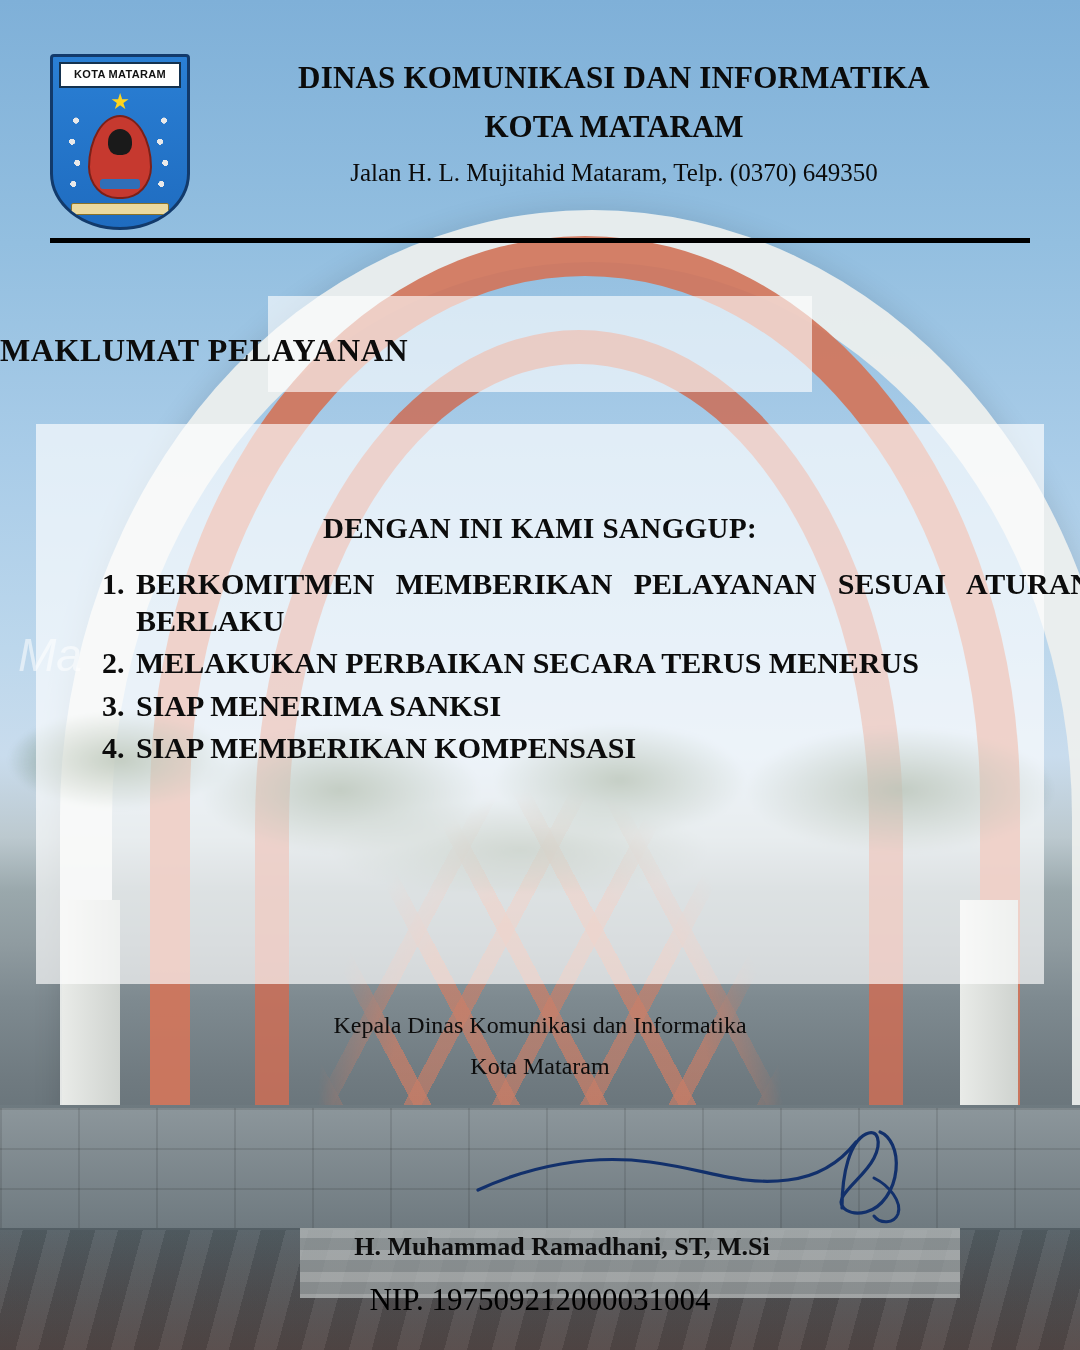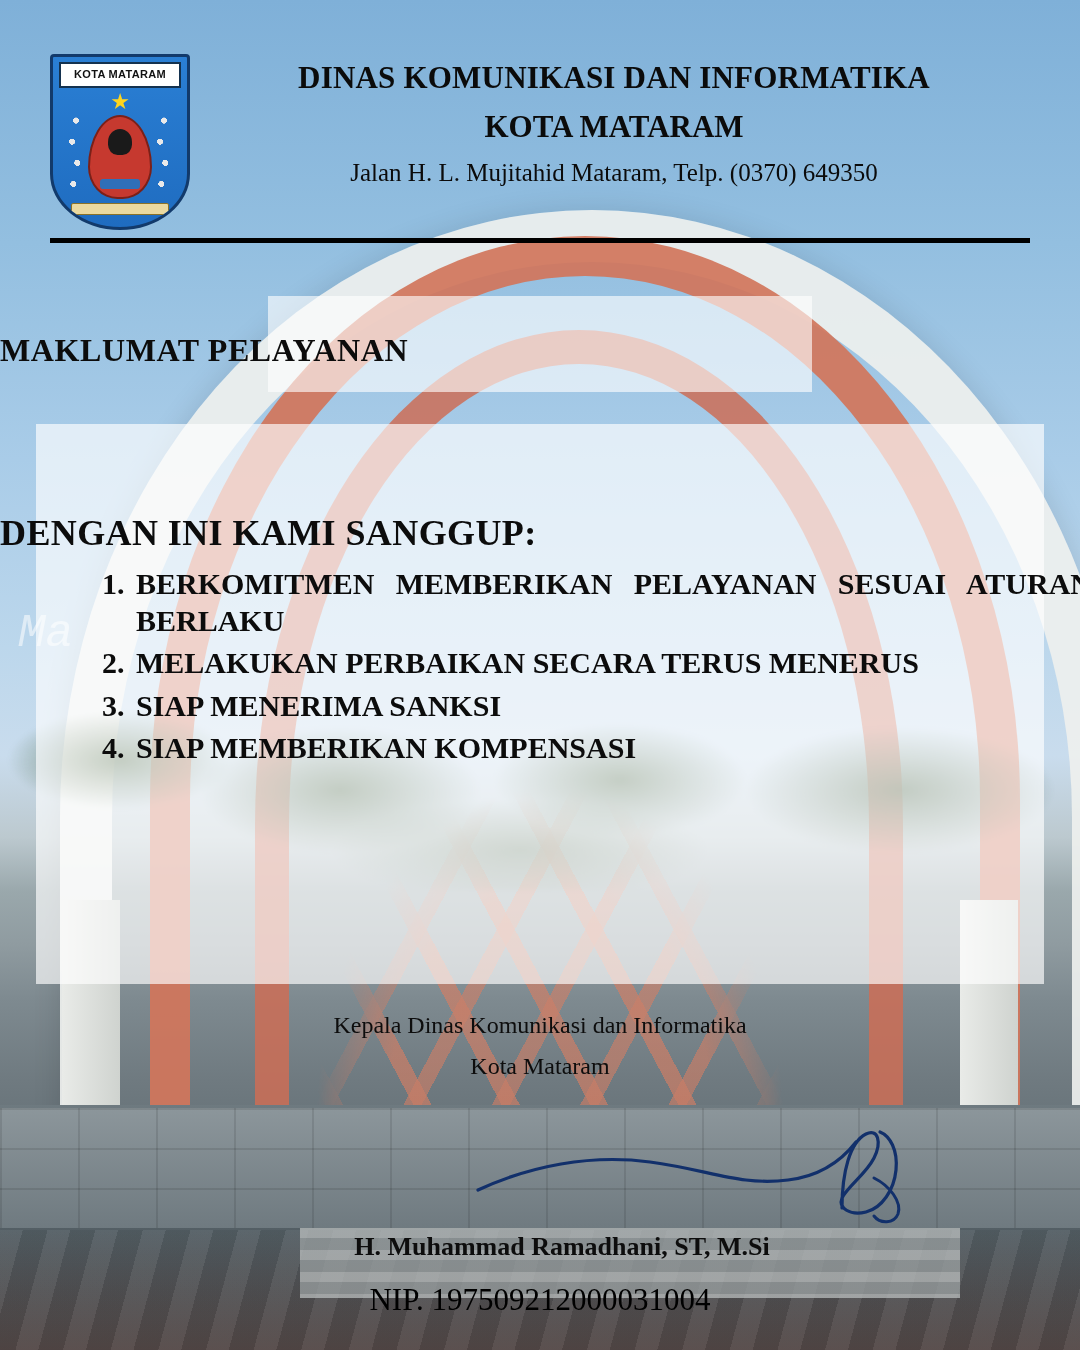--- a/index.html
+++ b/index.html
@@ -315,22 +315,22 @@
     font-size: 32px;
     font-weight: bold;
     letter-spacing: .6px;
     color: #0c0c0c;
   }
   .pledge-intro {
     position: absolute;
     left: 0;
     right: 0;
     top: 512px;
-    text-align: left;
-    font-size: 36px;
+    text-align: center;
+    font-size: 29px;
     font-weight: bold;
     letter-spacing: .4px;
     color: #0c0c0c;
   }
   .pledge-list {
     position: absolute;
     left: 84px;
     top: 566px;
     width: 960px;
     margin: 0;
@@ -388,22 +388,22 @@
     top: 1282px;
     text-align: center;
     font-size: 31px;
     font-weight: normal;
     color: #000000;
   }
   
   .watermark {
     position: absolute;
     left: 18px;
-    top: 608px;
-    font-family: Liberation Mono, monospace;
+    top: 628px;
+    font-family: Liberation Sans, sans-serif;
     font-style: italic;
     font-size: 46px;
     color: rgba(255,255,255,.55);
   }
 </style>
 </head>
 <body>
 
 <div id="poster">
 

